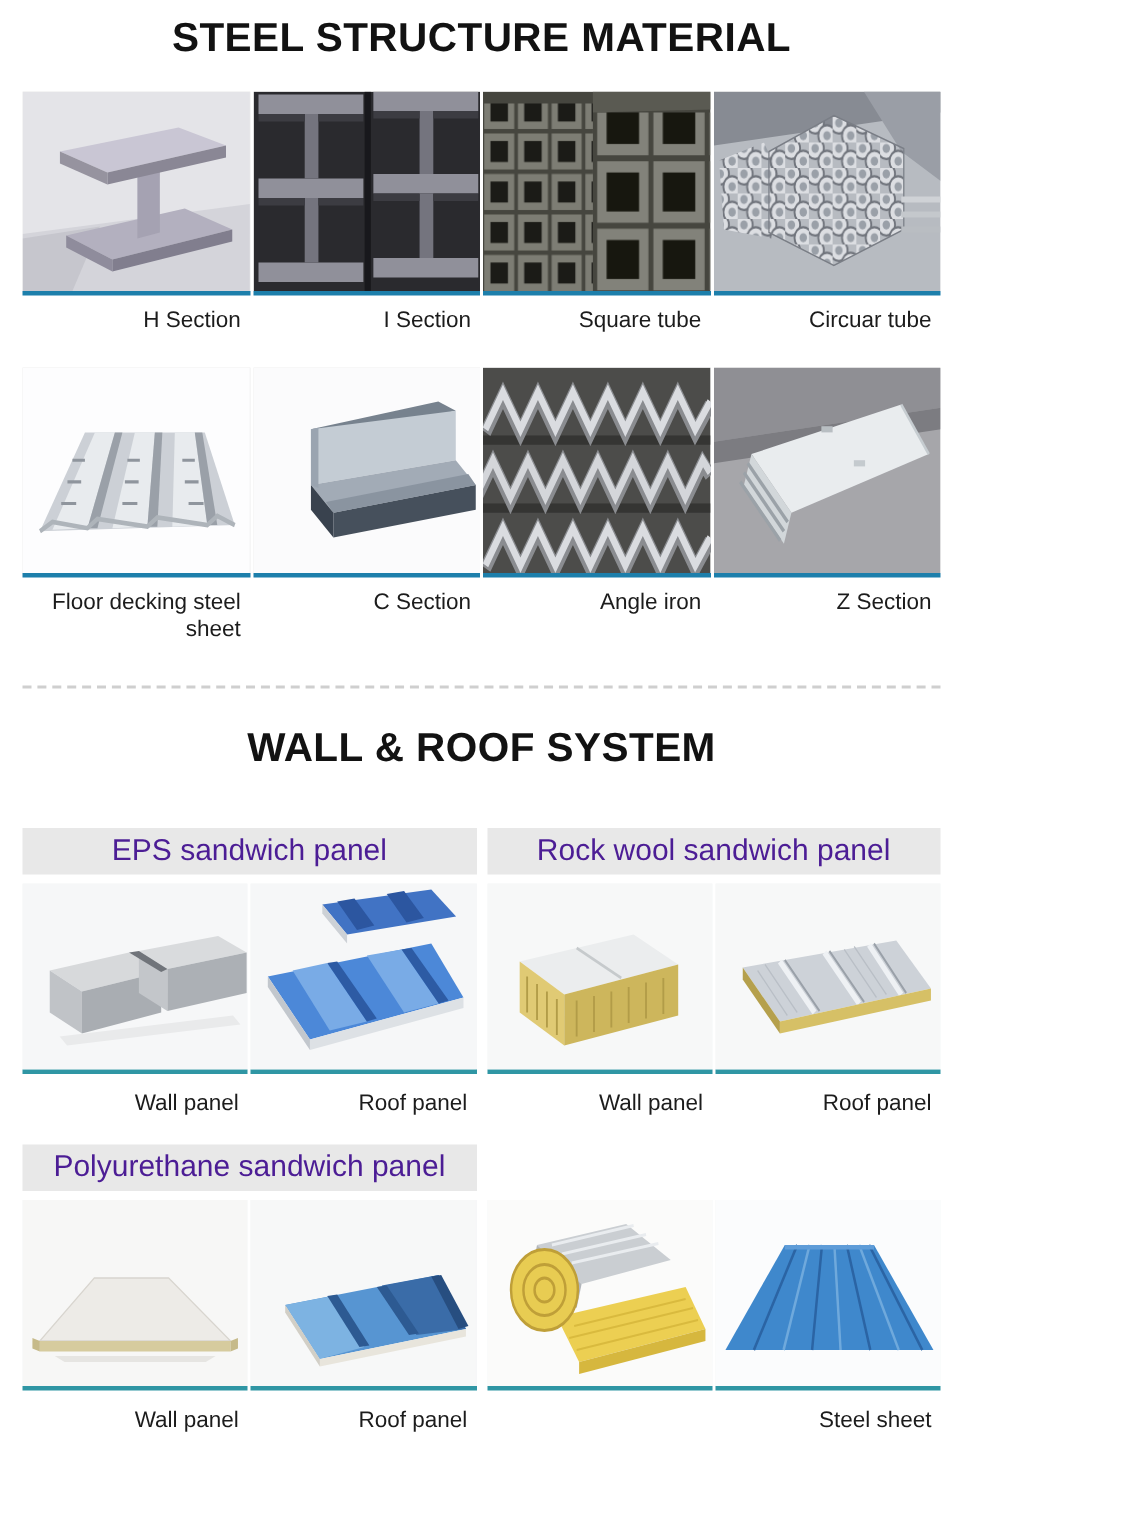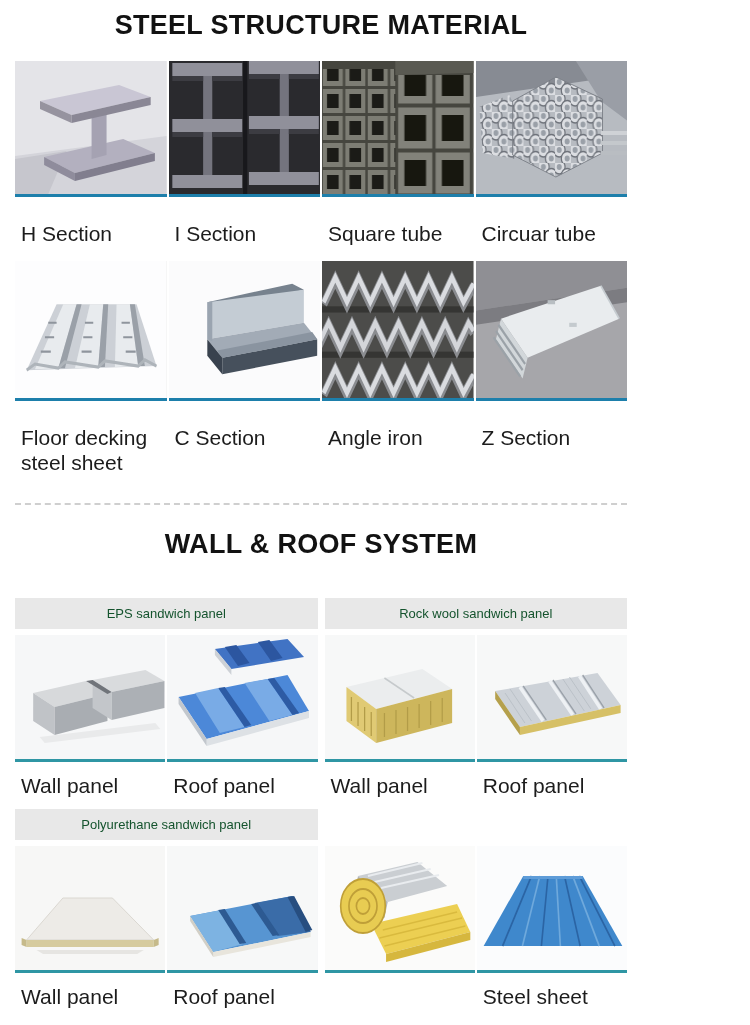--- a/index.html
+++ b/index.html
@@ -6,28 +6,28 @@
   body{width:750px;height:1025px;font-family:"Liberation Sans",sans-serif;overflow:hidden;}
   .page{box-sizing:border-box;width:632px;padding:0 5px 0 15px;}
   .sec-title{font-size:27px;font-weight:800;letter-spacing:.3px;color:#121212;text-align:center;margin:0;padding-top:10px;}
   .grid{display:flex;gap:2px;margin-top:20px;}
   .cell{flex:1;min-width:0;}
   .photo{height:133px;overflow:hidden;background:#eee;}
   .photo.tall{height:137px;}
   .photo svg{display:block;width:100%;height:100%;}
   .uline{height:3px;background:#1d7fab;}
   .uline.teal{background:#2f96a4;}
-  .caption{text-align:left;font-size:21px;color:#1c1c1c;line-height:1.2;padding:24px 6px 0;min-height:34px;}
+  .caption{text-align:right;font-size:15px;color:#1c1c1c;line-height:1.2;padding:8px 6px 0;min-height:34px;}
   .dash-divider{border-top:2px dashed #cfcfcf;margin-top:28px;}
   .wall-title{padding-top:24px;}
   .wgroups{display:flex;gap:7px;margin-top:38px;}
   .wgroups.second{margin-top:2px;}
   .wgroup{flex:1;min-width:0;}
   .gbar{height:31px;background:#e8e8e8;display:flex;align-items:center;justify-content:center;
-        font-size:13px;color:#14532d;}
+        font-size:20px;color:#4c1d95;}
   .gbar.ghost{background:transparent;}
   .wgrid{display:flex;gap:2px;margin-top:6px;}
   .wphoto{height:124px;overflow:hidden;background:#f6f7f8;}
   .wphoto svg{display:block;width:100%;height:100%;}
   .wcaption{padding-top:11px;}
 </style>
 </head>
 <body>
 
 <div class="page">

